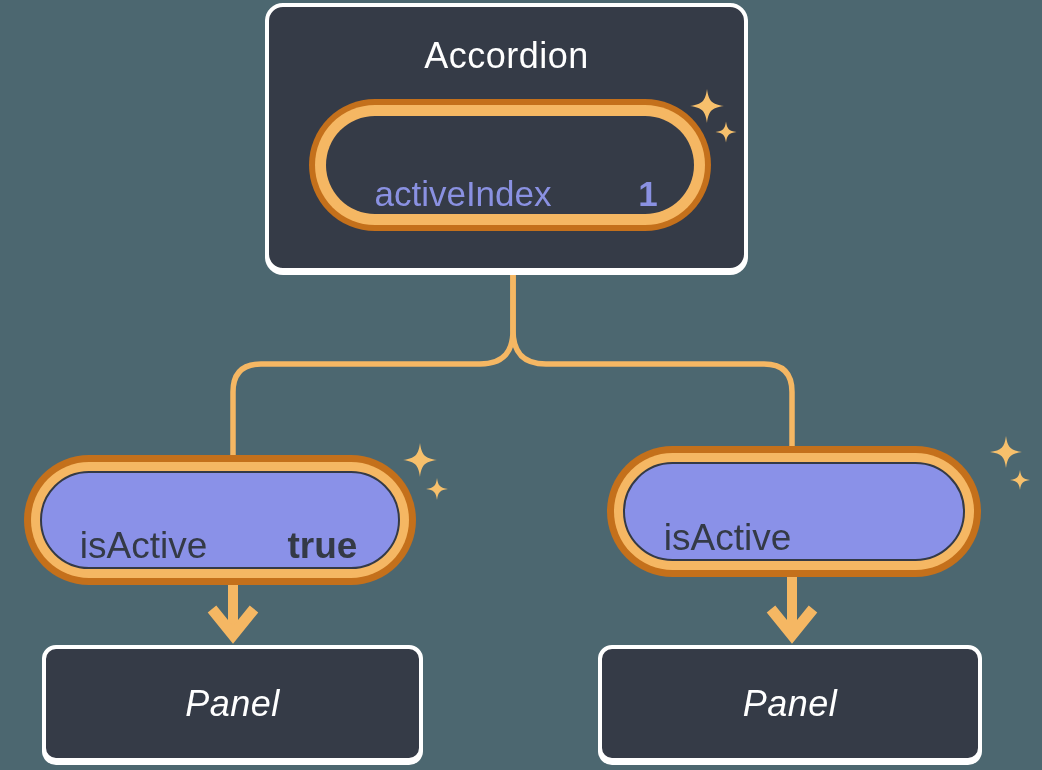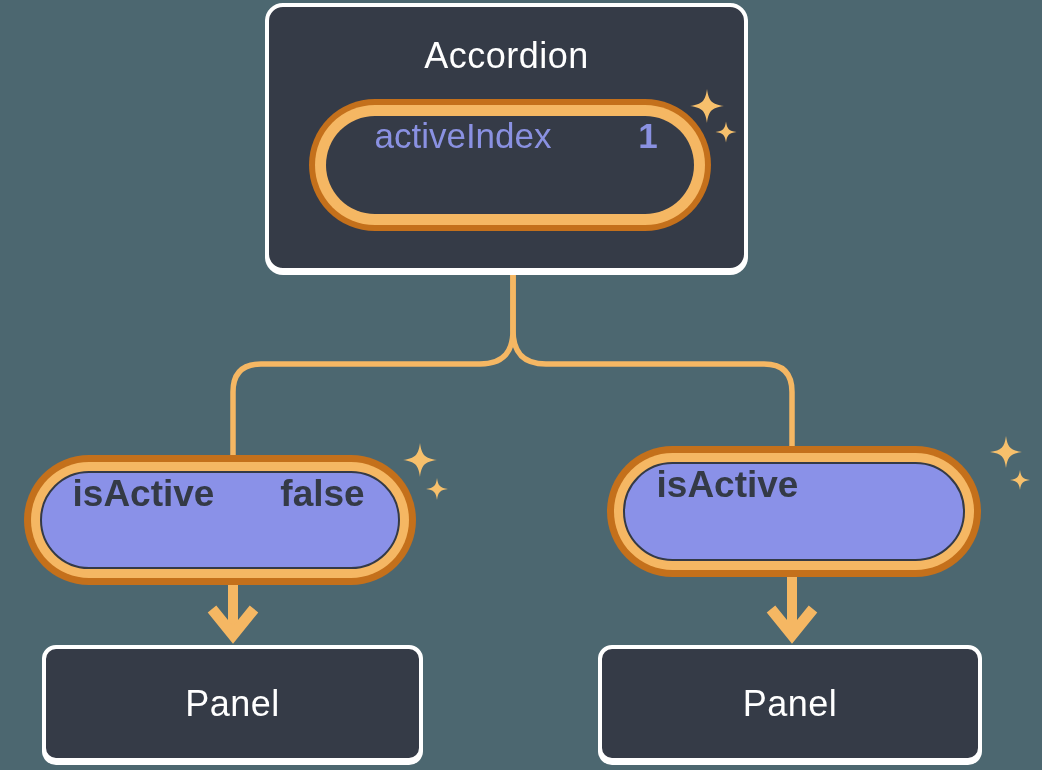--- a/index.html
+++ b/index.html
@@ -35,24 +35,24 @@
     z-index:2;
   }
   .accordion-box{left:265px;top:3px;width:483px;height:269px;border-radius:18px;}
   .accordion-title{
     margin-top:28px;text-align:center;
     color:var(--white-text);font-size:36px;font-weight:500;letter-spacing:0.5px;
   }
   .panel{border-radius:14px;display:flex;align-items:center;justify-content:center;}
   .panel-left{left:42px;top:645px;width:381px;height:117px;}
   .panel-right{left:598px;top:645px;width:384px;height:117px;}
-  .panel-title{color:var(--white-text);font-size:36px;font-weight:500;letter-spacing:0.5px;}
+  .panel-title{color:var(--white-text);font-size:36px;font-weight:500;letter-spacing:0.5px;font-style:italic;}
 
   .pill{
-    position:absolute;display:flex;align-items:flex-start;
+    position:absolute;display:flex;align-items:flex-end;
     border-radius:60px;overflow:hidden;z-index:3;
   }
   .pill-dark{
     left:326px;top:116px;width:368px;height:98px;
     background:var(--box-fill);
     box-shadow:0 0 0 11px var(--orange-light),0 0 0 17px var(--orange-dark);
   }
   .pill-purple{
     background:var(--purple-fill);
     border:2px solid var(--dark-text);
@@ -66,21 +66,21 @@
   .pill-dark .cell-value{flex:1;}
   .pill-purple-left .cell-name{width:203px;}
   .pill-purple-right .cell-name{width:205px;}
   .pill-purple .cell-value{flex:1;}
 
   .pill-divider{width:2px;}
   .pill-dark .pill-divider{background:var(--divider-orange);}
   .pill-purple .pill-divider{background:var(--dark-text);}
 
   .pill-dark .pill-text{color:var(--purple-text);font-size:35px;}
-  .pill-purple .pill-text{color:var(--dark-text);font-size:37px;font-weight:bold;}
+  .pill-purple .pill-text{color:var(--dark-text);font-size:37px;}
   .pill-text.value{font-weight:bold;}
 </style>
 </head>
 <body>
 
 <div class="canvas">
 
   <svg class="layer wires" viewBox="0 0 1042 770">
     <path d="M 233 472 V 392 Q 233 364 261 364 H 480 C 505 364 513 350 513 330 V 268" fill="none" stroke="#F5B763" stroke-width="5.5"></path>
     <path d="M 792 464 V 392 Q 792 364 764 364 H 546 C 521 364 513 350 513 330 V 268" fill="none" stroke="#F5B763" stroke-width="5.5"></path>
@@ -108,21 +108,21 @@
       <span class="pill-text value">1</span>
     </div>
   </div>
 
   <div class="pill pill-purple pill-purple-left">
     <div class="pill-cell cell-name">
       <span class="pill-text">isActive</span>
     </div>
     <div class="pill-divider"></div>
     <div class="pill-cell cell-value">
-      <span class="pill-text value">false</span>
+      <span class="pill-text value">true</span>
     </div>
   </div>
 
   <div class="pill pill-purple pill-purple-right">
     <div class="pill-cell cell-name">
       <span class="pill-text">isActive</span>
     </div>
     <div class="pill-divider"></div>
   </div>
 

